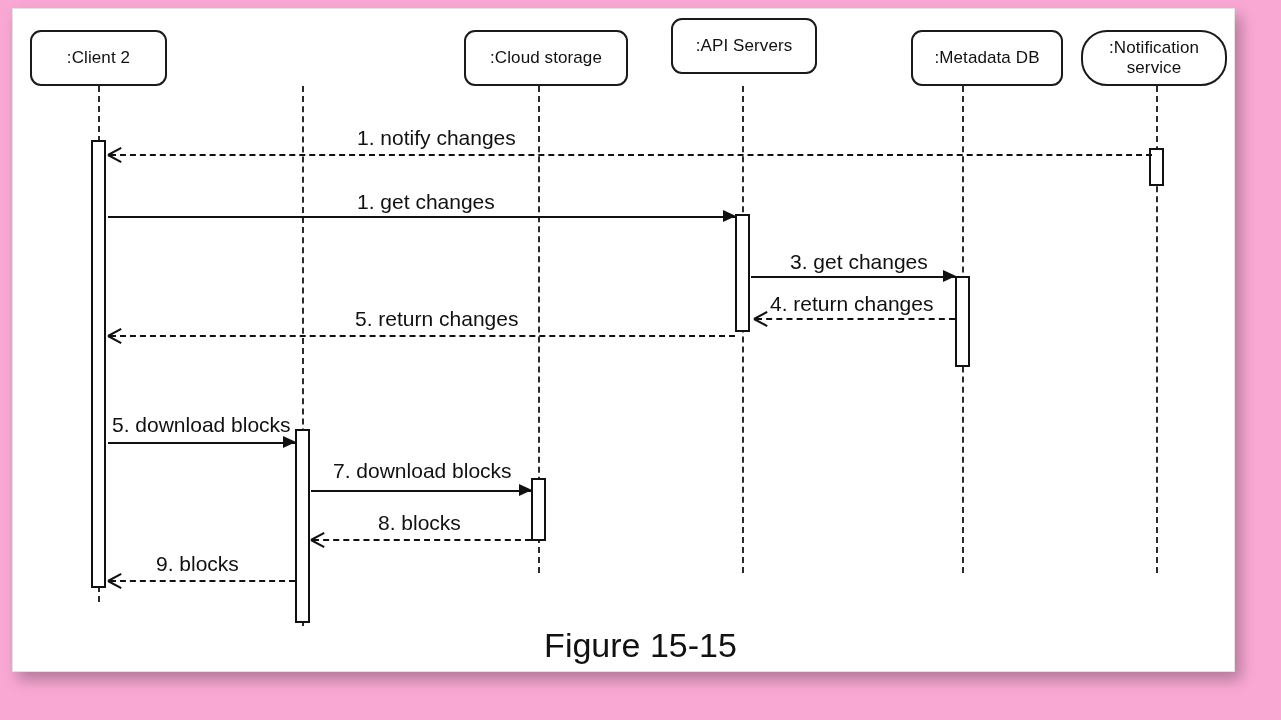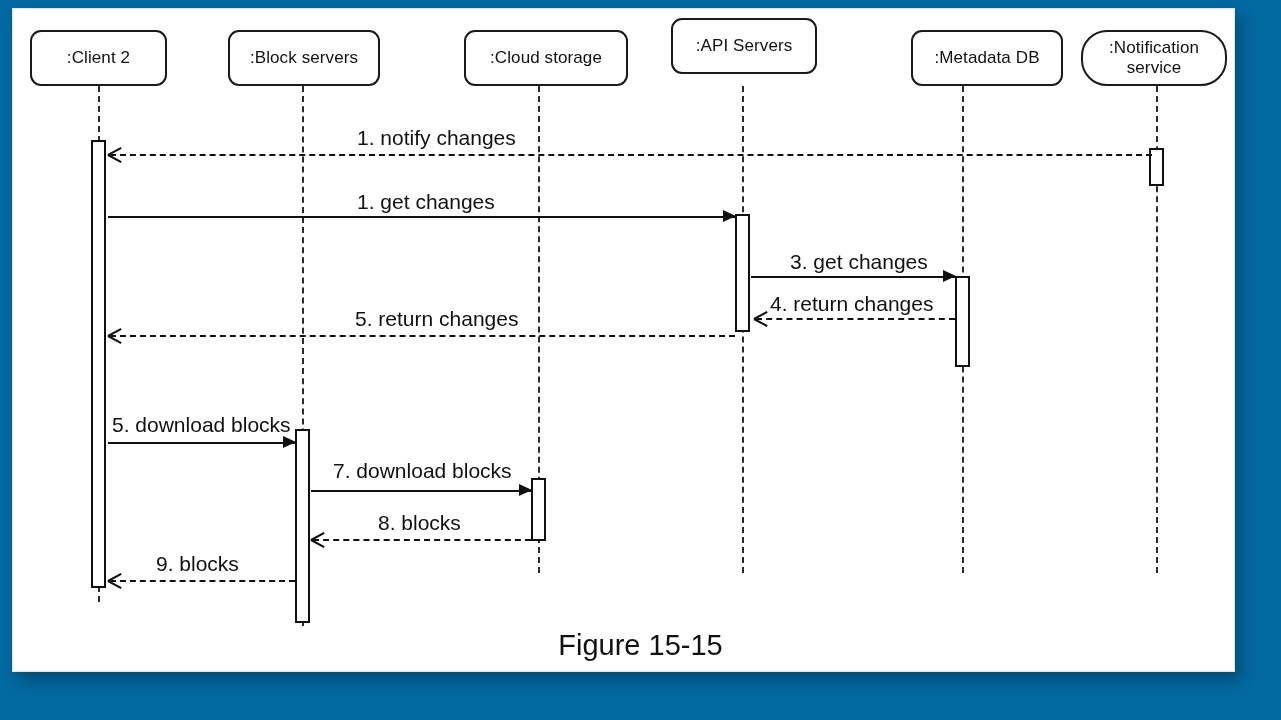--- a/index.html
+++ b/index.html
@@ -10,21 +10,21 @@
     width: 1281px;
     height: 720px;
     overflow: hidden;
     font-family: "Liberation Sans", sans-serif;
   }
 
   #root {
     position: relative;
     width: 1281px;
     height: 720px;
-    background: #0369a1;
+    background: #f9a8d4;
     text-decoration: underline;
   }
 
   
   #page-sheet {
     position: absolute;
     left: 12px;
     top: 8px;
     width: 1223px;
     height: 664px;
@@ -132,40 +132,37 @@
     background: transparent;
   }
 
   
   #figure-caption {
     position: absolute;
     left: 0;
     width: 1281px;
     text-align: center;
     color: #111111;
-    font-size: 29px;
+    font-size: 34px;
     line-height: 30px;
   }
 </style>
 </head>
 <body>
 
 <div id="root">
 
   <div id="page-sheet"></div>
 
   <div id="diagram-canvas">
 
     <div class="participant-box" style="left:30px; top:30px; width:137px; height:56px;">
       <span>:Client 2</span>
     </div>
 
-    <div class="participant-box" style="left:228px; top:30px; width:152px; height:56px;">
-      <span>:Block servers</span>
-    </div>
 
     <div class="participant-box" style="left:464px; top:30px; width:164px; height:56px;">
       <span>:Cloud storage</span>
     </div>
 
     <div class="participant-box" style="left:671px; top:18px; width:146px; height:56px;">
       <span>:API Servers</span>
     </div>
 
     <div class="participant-box" style="left:887px; top:30px; width:152px; height:56px;margin-left:24px;">

